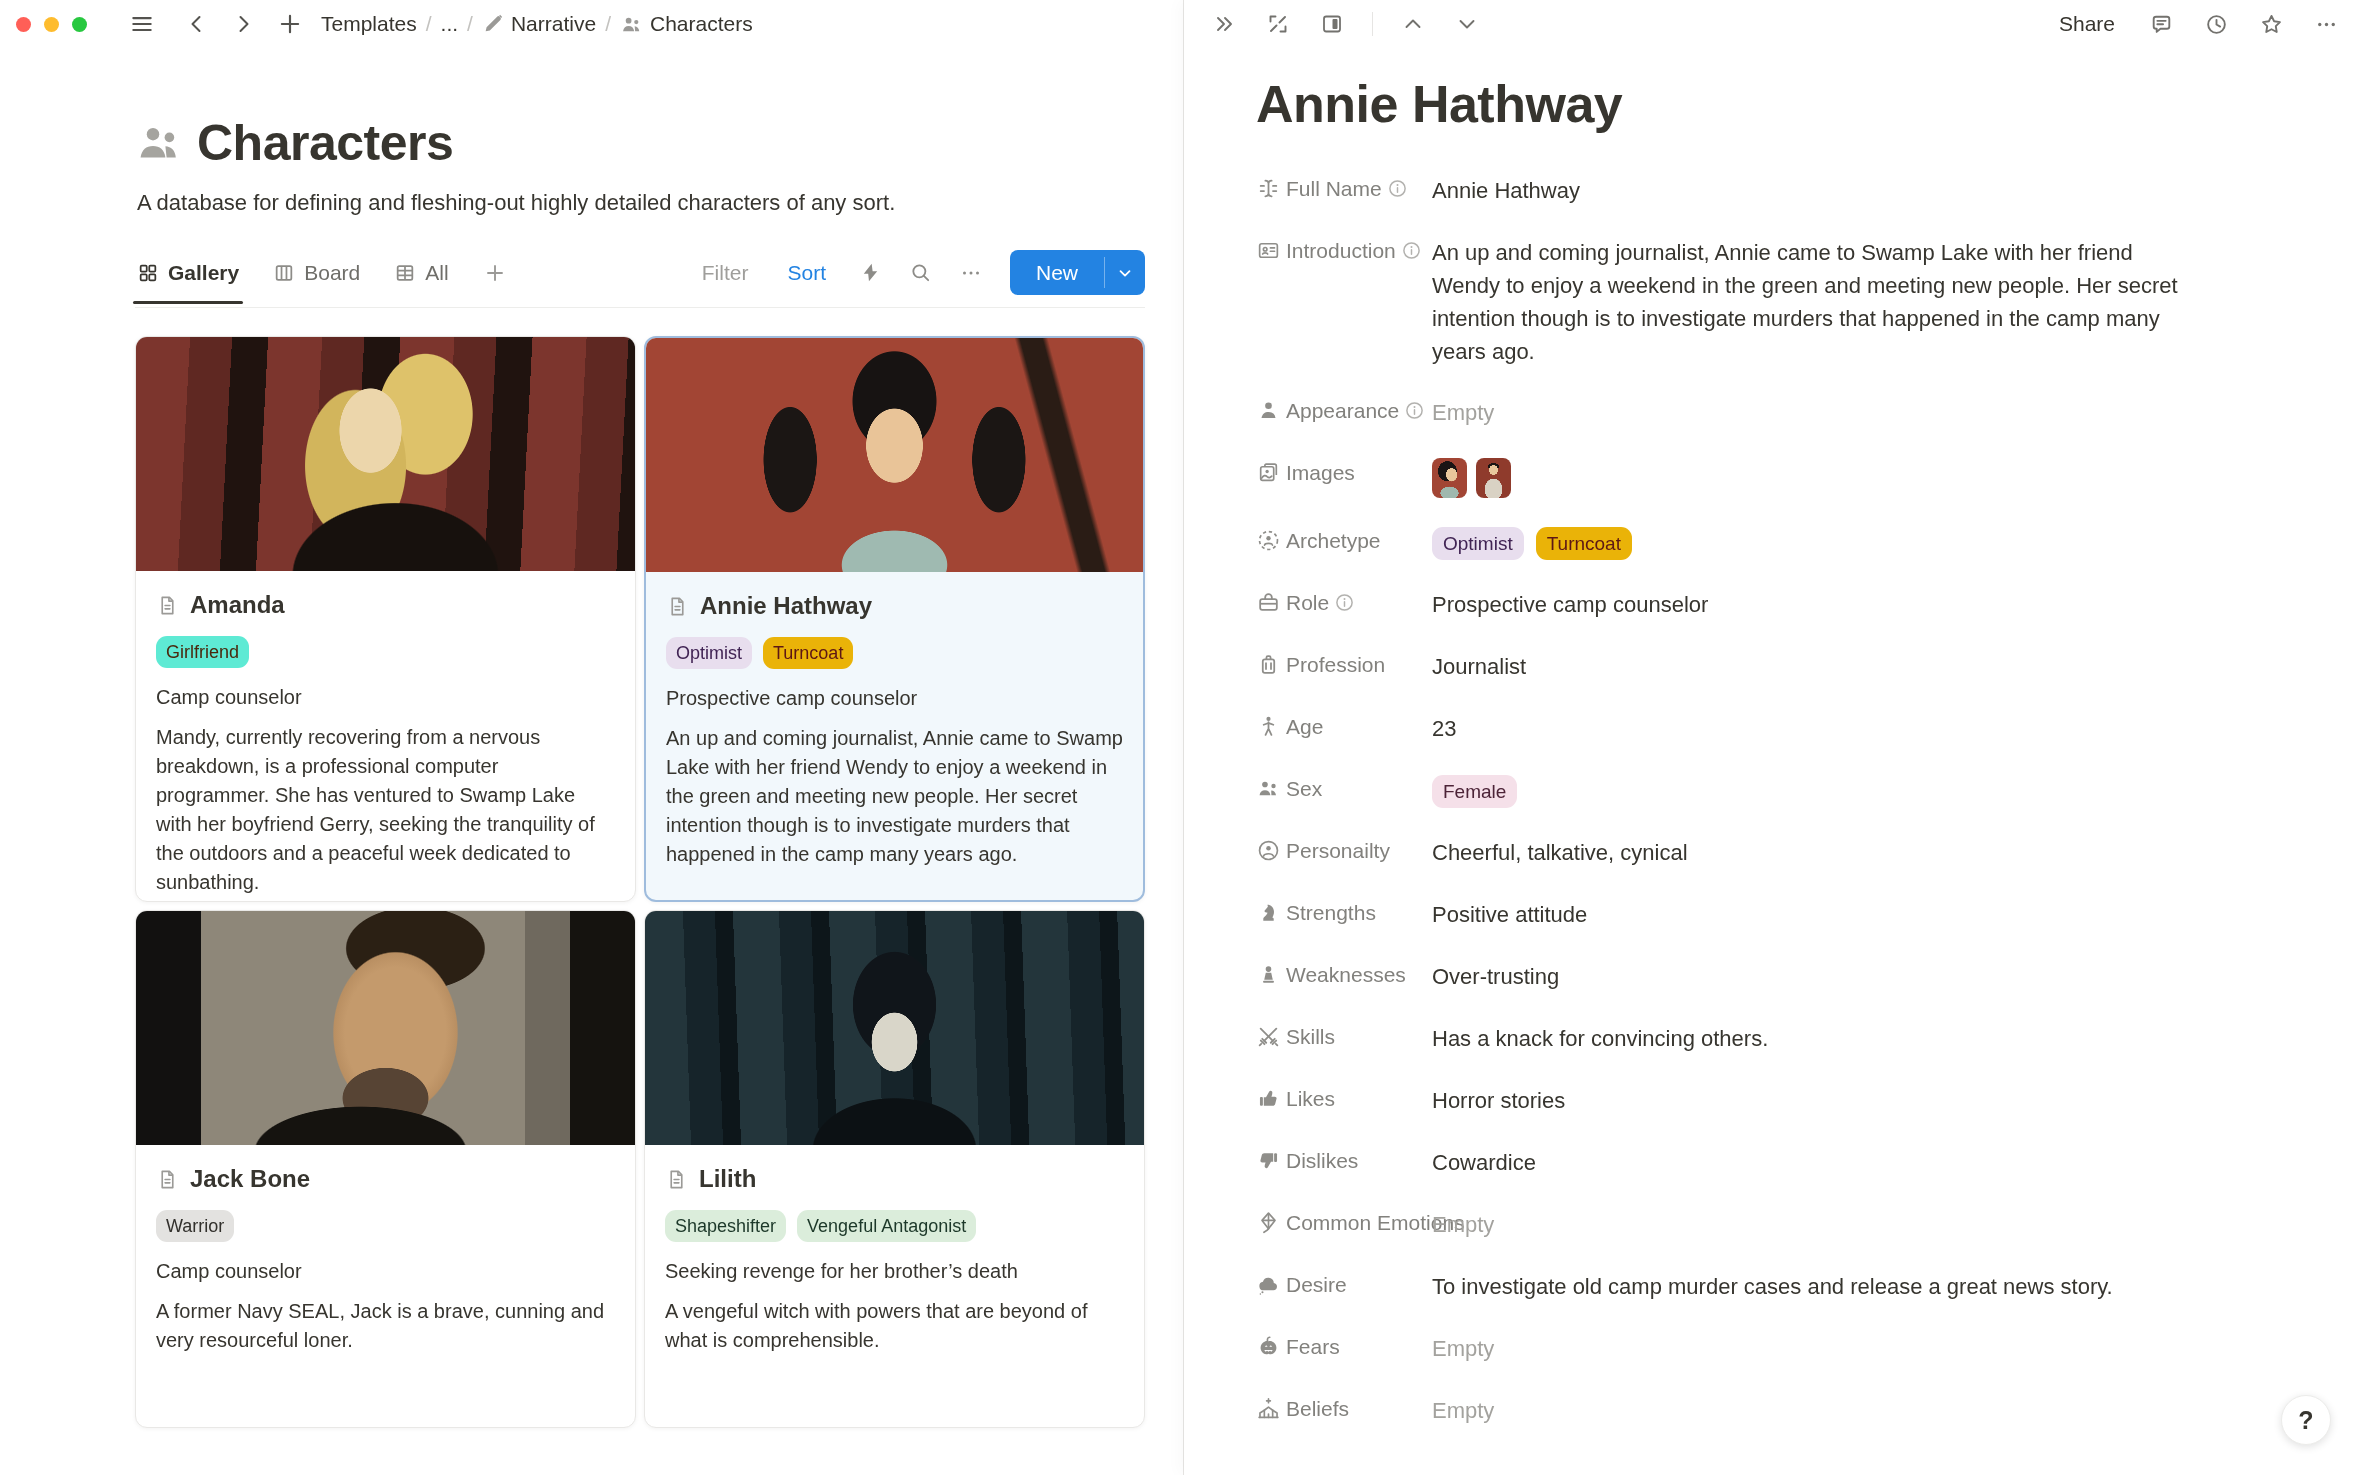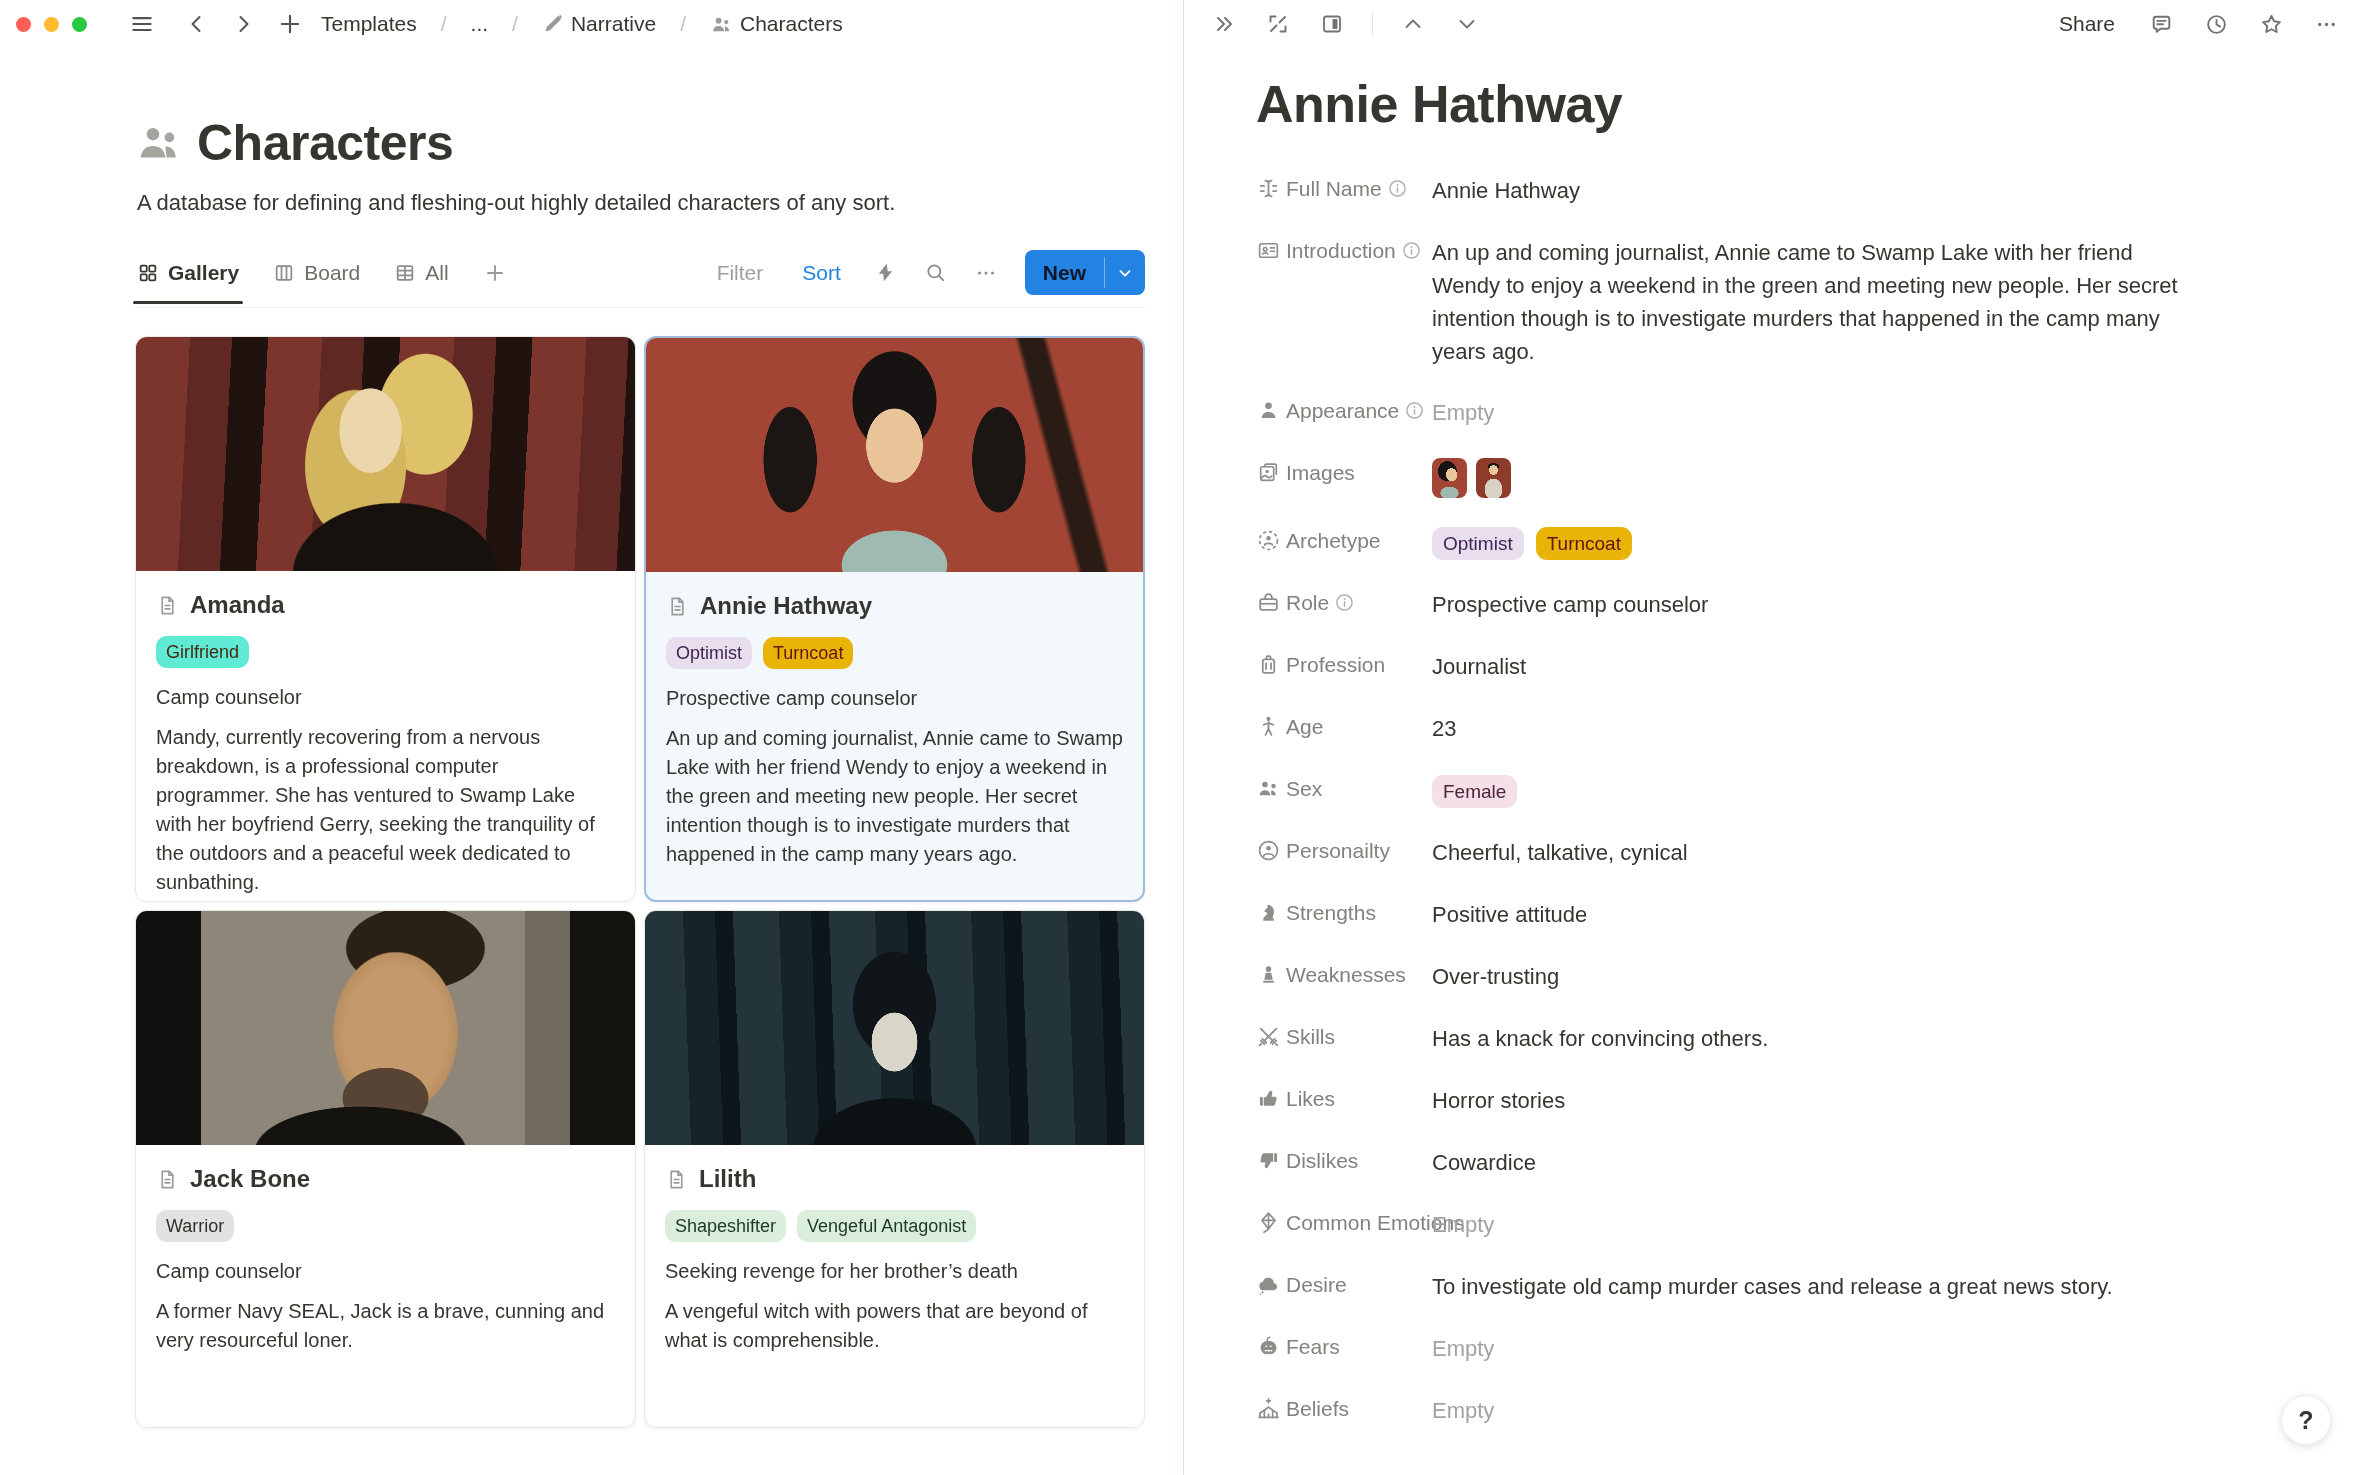--- a/index.html
+++ b/index.html
@@ -10,21 +10,21 @@
   }
   svg{display:block;}
   
   .left{position:absolute;left:0;top:0;width:1183px;height:1475px;background:#fff;}
   .topbar{height:48px;display:flex;align-items:center;padding-left:16px;}
   .traffic{display:flex;gap:13px;align-items:center;}
   .light{width:15px;height:15px;border-radius:50%;}
   .l-red{background:#ff5f57;}.l-yellow{background:#febc2e;}.l-green{background:#28c840;}
   .tb-btn{background:none;border:none;padding:4px;margin:0;cursor:pointer;color:#54534f;display:flex;align-items:center;}
   .hamburger{margin-left:38px;}
-  .crumbs{display:flex;align-items:center;gap:24px;margin-left:14px;font-size:21px;color:#37352f;white-space:nowrap;}
+  .crumbs{display:flex;align-items:center;gap:9px;margin-left:14px;font-size:21px;color:#37352f;white-space:nowrap;}
   .crumb{cursor:pointer;display:flex;align-items:center;gap:7px;}
   .crumb-sep{color:#c3c2bf;}
   .crumb .cicon{color:#9b9a97;}
   
   .page{padding-left:135px;width:1145px;}
   .page-header{margin-top:66px;display:flex;align-items:center;gap:14px;}
   .page-icon{color:#a5a49f;}
   .page-title{font-size:50px;font-weight:700;letter-spacing:-.5px;margin:0;}
   .page-desc{margin:18px 0 0 2px;font-size:22px;color:#37352f;}
   
@@ -34,21 +34,21 @@
   .tab .ticon{color:#8d8c88;}
   .tab.active{color:#37352f;font-weight:600;}
   .tab.active .ticon{color:#37352f;}
   .tab.active::after{content:"";position:absolute;left:-2px;right:-2px;bottom:-13px;height:3px;background:#37352f;border-radius:2px;}
   .addview{color:#9b9a97;}
   .viewtools{display:flex;align-items:center;gap:27px;}
   .tool-text{font-size:21px;color:#9f9e9b;cursor:pointer;background:none;border:none;font-family:inherit;}
   .tool-text.blue{color:#2383e2;}
   .tool-ic{color:#8d8c88;cursor:pointer;background:none;border:none;padding:0;}
   .new-btn{display:flex;align-items:stretch;background:#2383e2;border:none;border-radius:8px;height:45px;cursor:pointer;overflow:hidden;padding:0;}
-  .new-label{color:#0f172a;font-size:21px;font-weight:700;display:flex;align-items:center;padding:0 18px;font-family:inherit;}
+  .new-label{color:#ffffff;font-size:21px;font-weight:400;display:flex;align-items:center;padding:0 26px;font-family:inherit;}
   .new-sep{width:1px;background:rgba(255,255,255,.38);margin:7px 0;}
   .new-chev{display:flex;align-items:center;padding:0 11px;color:#fff;}
   
   .cards{margin-top:28px;display:grid;grid-template-columns:1fr 1fr;column-gap:26px;row-gap:32px;width:1010px;gap:8px;}
   .card{border:1px solid #e9e8e6;border-radius:12px;background:#fff;box-shadow:0 1px 4px rgba(15,15,15,.05);overflow:hidden;cursor:pointer;height:566px;}
   .card:nth-child(n+3){height:518px;}
   .card.selected{border:2px solid #9fbcdd;background:#f2f8fc;}
   .card-img{height:234px;width:100%;}
   .card-body{padding:20px 20px 18px 20px;}
   .card-title-row{display:flex;align-items:center;gap:11px;}

